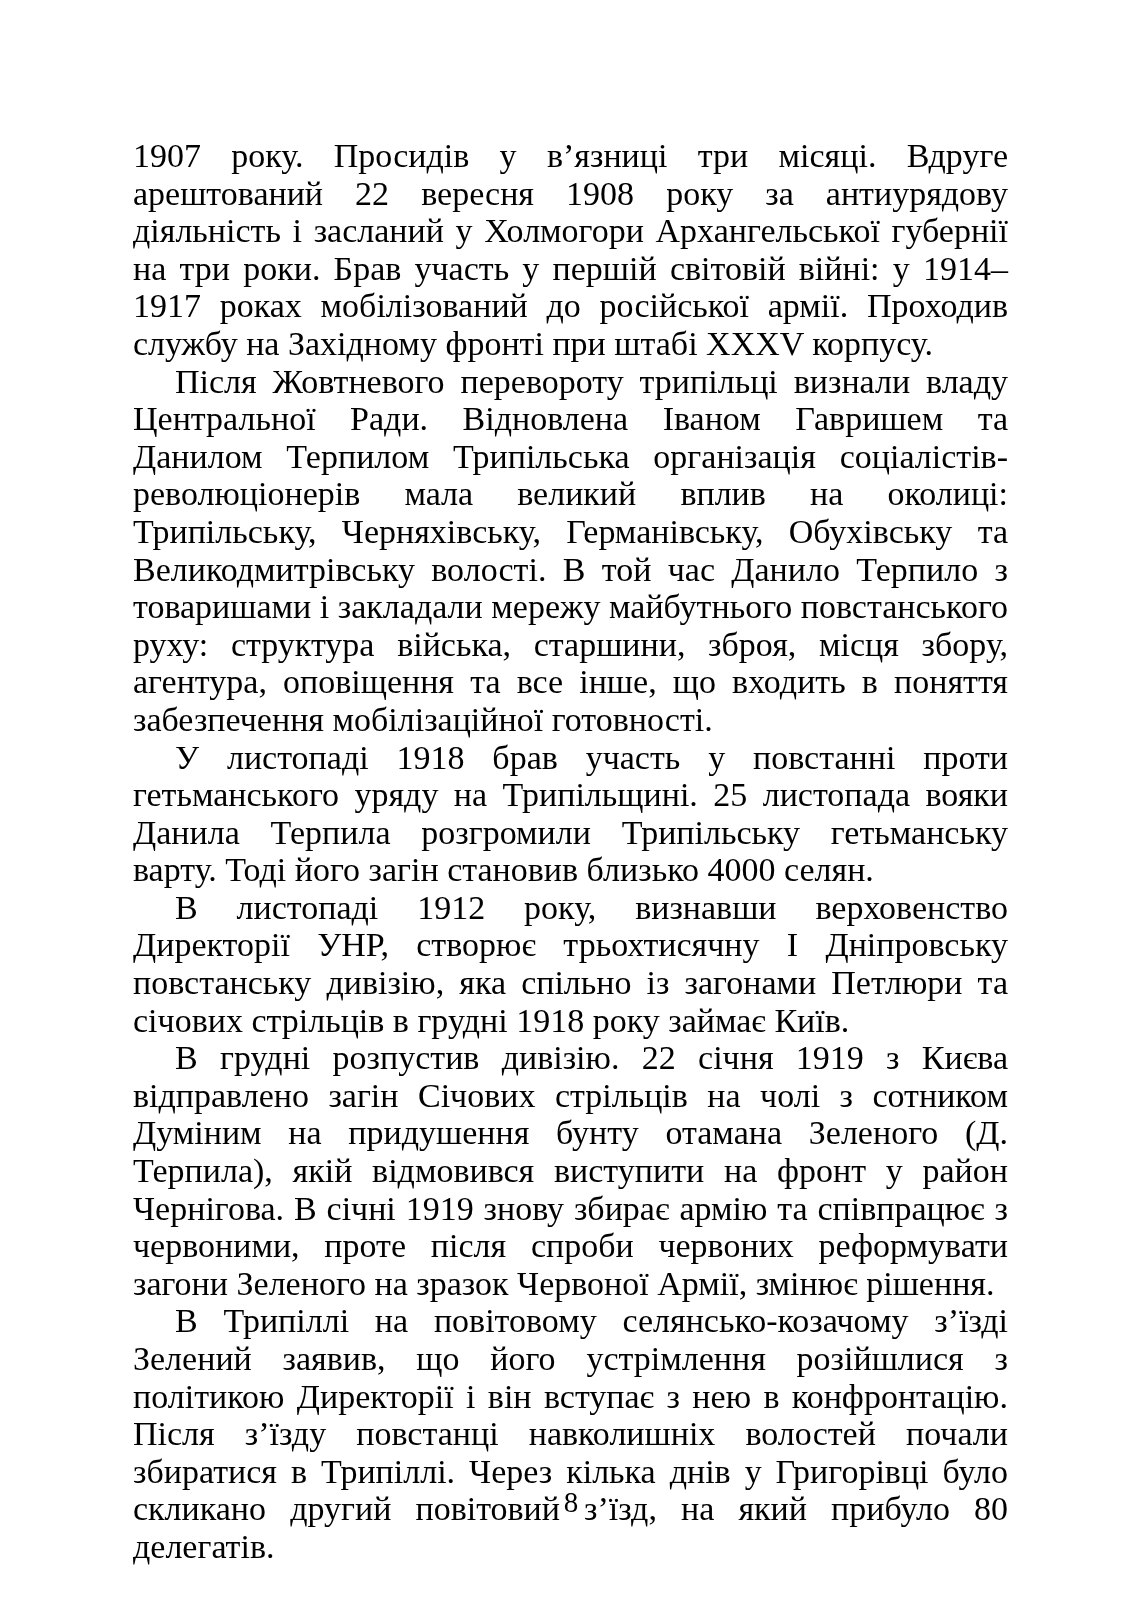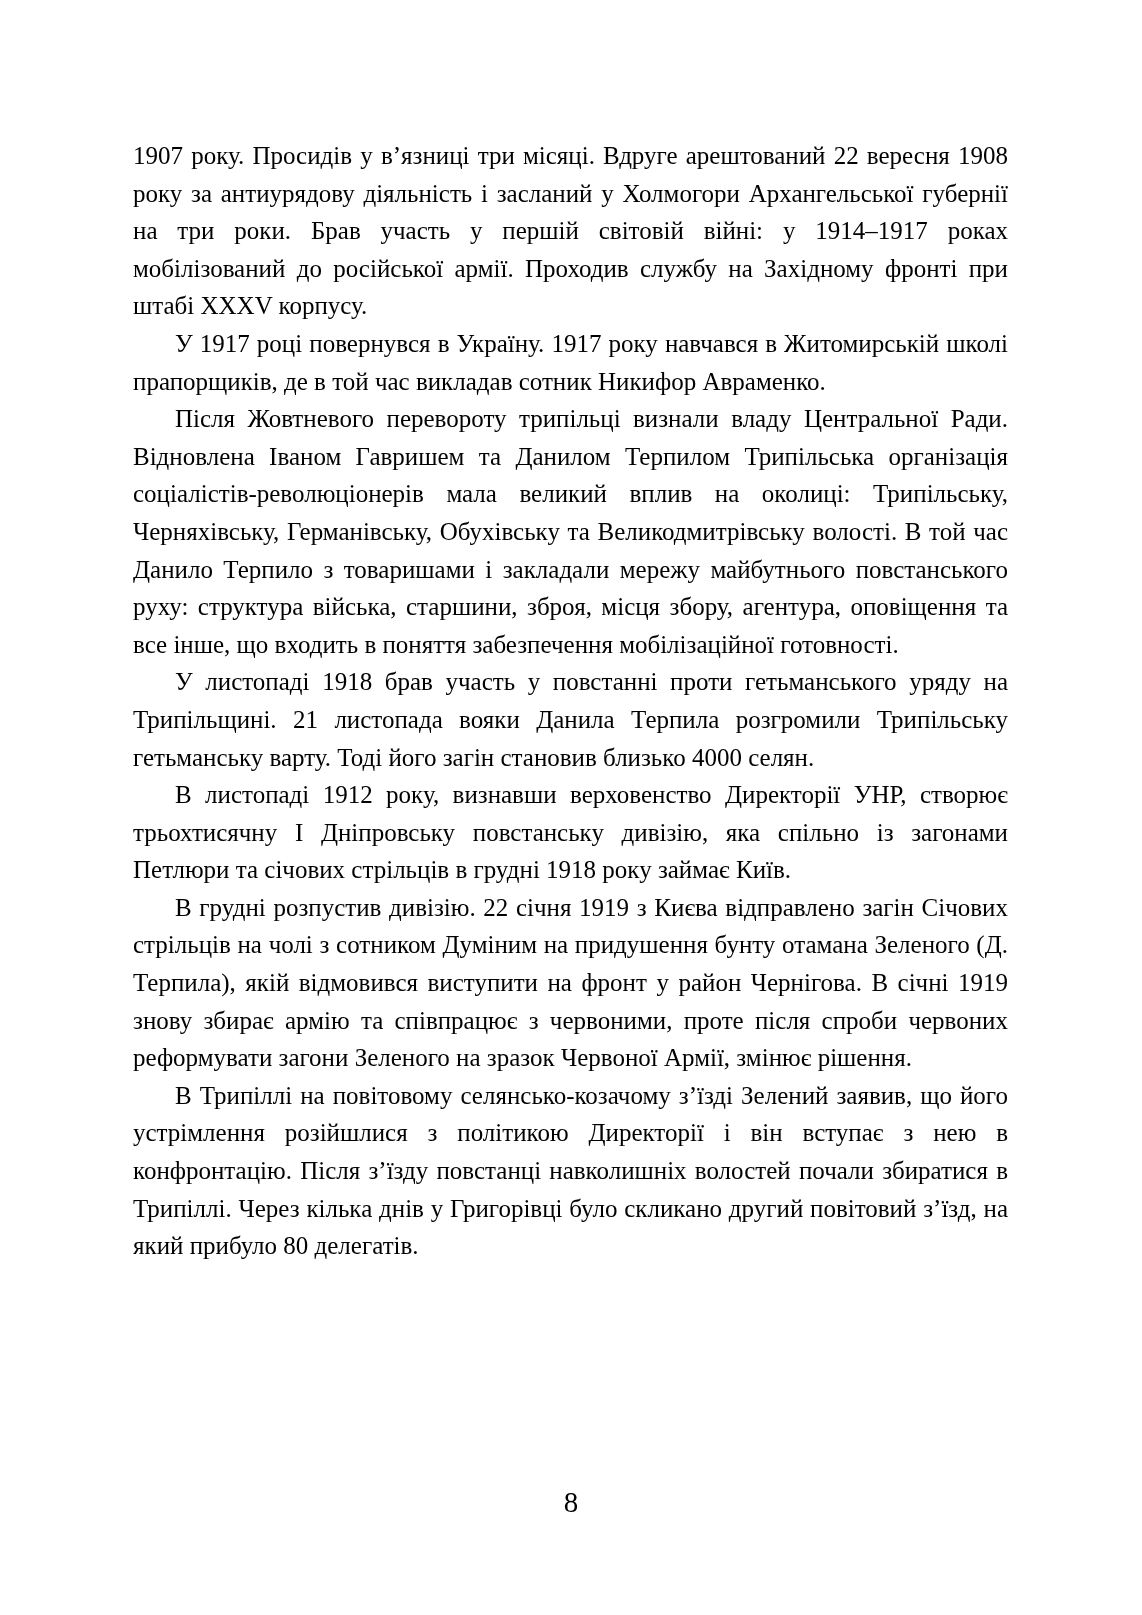--- a/index.html
+++ b/index.html
@@ -14,21 +14,21 @@
     background: #ffffff;
     color: #000000;
     font-family: "Liberation Serif", serif;
     overflow: hidden;
   }
   .text-block {
     position: absolute;
     left: 133px;
     top: 137px;
     width: 875px;
-    font-size: 25px;
+    font-size: 34px;
     line-height: 37.6px;
     text-align: justify;
   }
   .para {
     margin: 0;
     padding: 0;
     text-indent: 42px;
   }
   .para.continuation {
     text-indent: 0;
@@ -42,21 +42,20 @@
     font-size: 29px;
     line-height: 37.6px;
   }
 </style>
 </head>
 <body>
 
 <div class="page">
   <div class="text-block">
     <p class="para continuation">1907 року. Просидів у в’язниці три місяці. Вдруге арештований 22 вересня 1908 року за антиурядову діяльність і засланий у Холмогори Архангельської губернії на три роки. Брав участь у першій світовій війні: у 1914–1917 роках мобілізований до російської армії. Проходив службу на Західному фронті при штабі XXXV корпусу.</p>
-    <p class="para">У 1917 році повернувся в Україну. 1917 року навчався в Житомирській школі прапорщиків, де в той час викладав сотник Никифор Авраменко.</p>
     <p class="para">Після Жовтневого перевороту трипільці визнали владу Центральної Ради. Відновлена Іваном Гавришем та Данилом Терпилом Трипільська організація соціалістів-революціонерів мала великий вплив на околиці: Трипільську, Черняхівську, Германівську, Обухівську та Великодмитрівську волості. В той час Данило Терпило з товаришами і закладали мережу майбутнього повстанського руху: структура війська, старшини, зброя, місця збору, агентура, оповіщення та все інше, що входить в поняття забезпечення мобілізаційної готовності.</p>
-    <p class="para">У листопаді 1918 брав участь у повстанні проти гетьманського уряду на Трипільщині. 21 листопада вояки Данила Терпила розгромили Трипільську гетьманську варту. Тоді його загін становив близько 4000 селян.</p>
+    <p class="para">У листопаді 1918 брав участь у повстанні проти гетьманського уряду на Трипільщині. 25 листопада вояки Данила Терпила розгромили Трипільську гетьманську варту. Тоді його загін становив близько 4000 селян.</p>
     <p class="para">В листопаді 1912 року, визнавши верховенство Директорії УНР, створює трьохтисячну І Дніпровську повстанську дивізію, яка спільно із загонами Петлюри та січових стрільців в грудні 1918 року займає Київ.</p>
     <p class="para">В грудні розпустив дивізію. 22 січня 1919 з Києва відправлено загін Січових стрільців на чолі з сотником Думіним на придушення бунту отамана Зеленого (Д. Терпила), якій відмовився виступити на фронт у район Чернігова. В січні 1919 знову збирає армію та співпрацює з червоними, проте після спроби червоних реформувати загони Зеленого на зразок Червоної Армії, змінює рішення.</p>
     <p class="para">В Трипіллі на повітовому селянсько-козачому з’їзді Зелений заявив, що його устрімлення розійшлися з політикою Директорії і він вступає з нею в конфронтацію. Після з’їзду повстанці навколишніх волостей почали збиратися в Трипіллі. Через кілька днів у Григорівці було скликано другий повітовий з’їзд, на який прибуло 80 делегатів.</p>
   </div>
   <div class="page-number">8</div>
 </div>
 
 </body></html>

